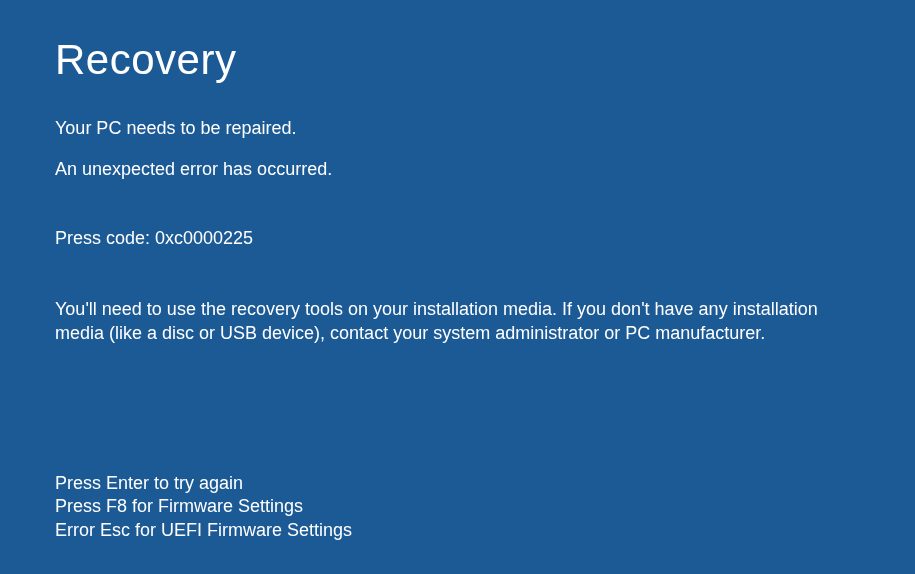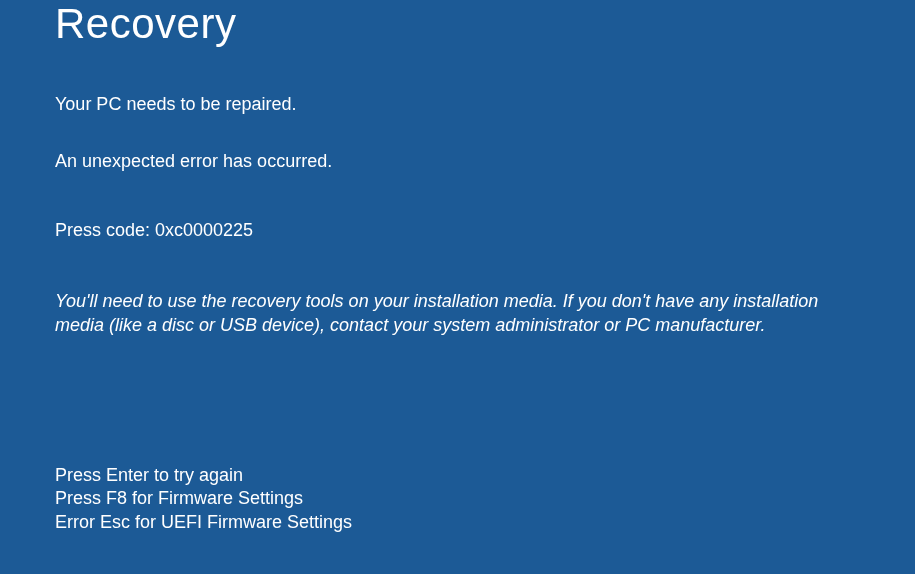--- a/index.html
+++ b/index.html
@@ -14,48 +14,48 @@
       color: #ffffff;
       font-family: "Segoe UI Light", "Segoe UI", -apple-system, "Helvetica Neue", Arial, sans-serif;
       font-weight: 300;
       overflow: hidden;
       position: relative;
       padding: 0 55px;
     }
     .title {
       font-size: 42px;
       font-weight: 300;
+      padding-top: 36px;
       letter-spacing: 0.5px;
     }
     .subtitle {
       font-size: 18px;
       font-weight: 300;
-      margin-top: 46px;
+      margin-top: 34px;
     }
     .error-msg {
       font-size: 18px;
       font-weight: 300;
-      margin-top: 36px;
+      margin-top: 20px;
     }
     .error-code {
       font-size: 18px;
       font-weight: 300;
       margin-top: 48px;
     }
     .instructions {
       font-size: 18px;
       font-weight: 300;
       margin-top: 48px;
       line-height: 1.35;
       max-width: 800px;
-      font-style: italic;
     }
     .keypress-section {
       position: absolute;
-      bottom: 40px;
+      bottom: 32px;
       left: 55px;
     }
     .keypress-line {
       font-size: 18px;
       font-weight: 300;
       line-height: 1.3;
     }
   </style>
 </head>
 <body>

